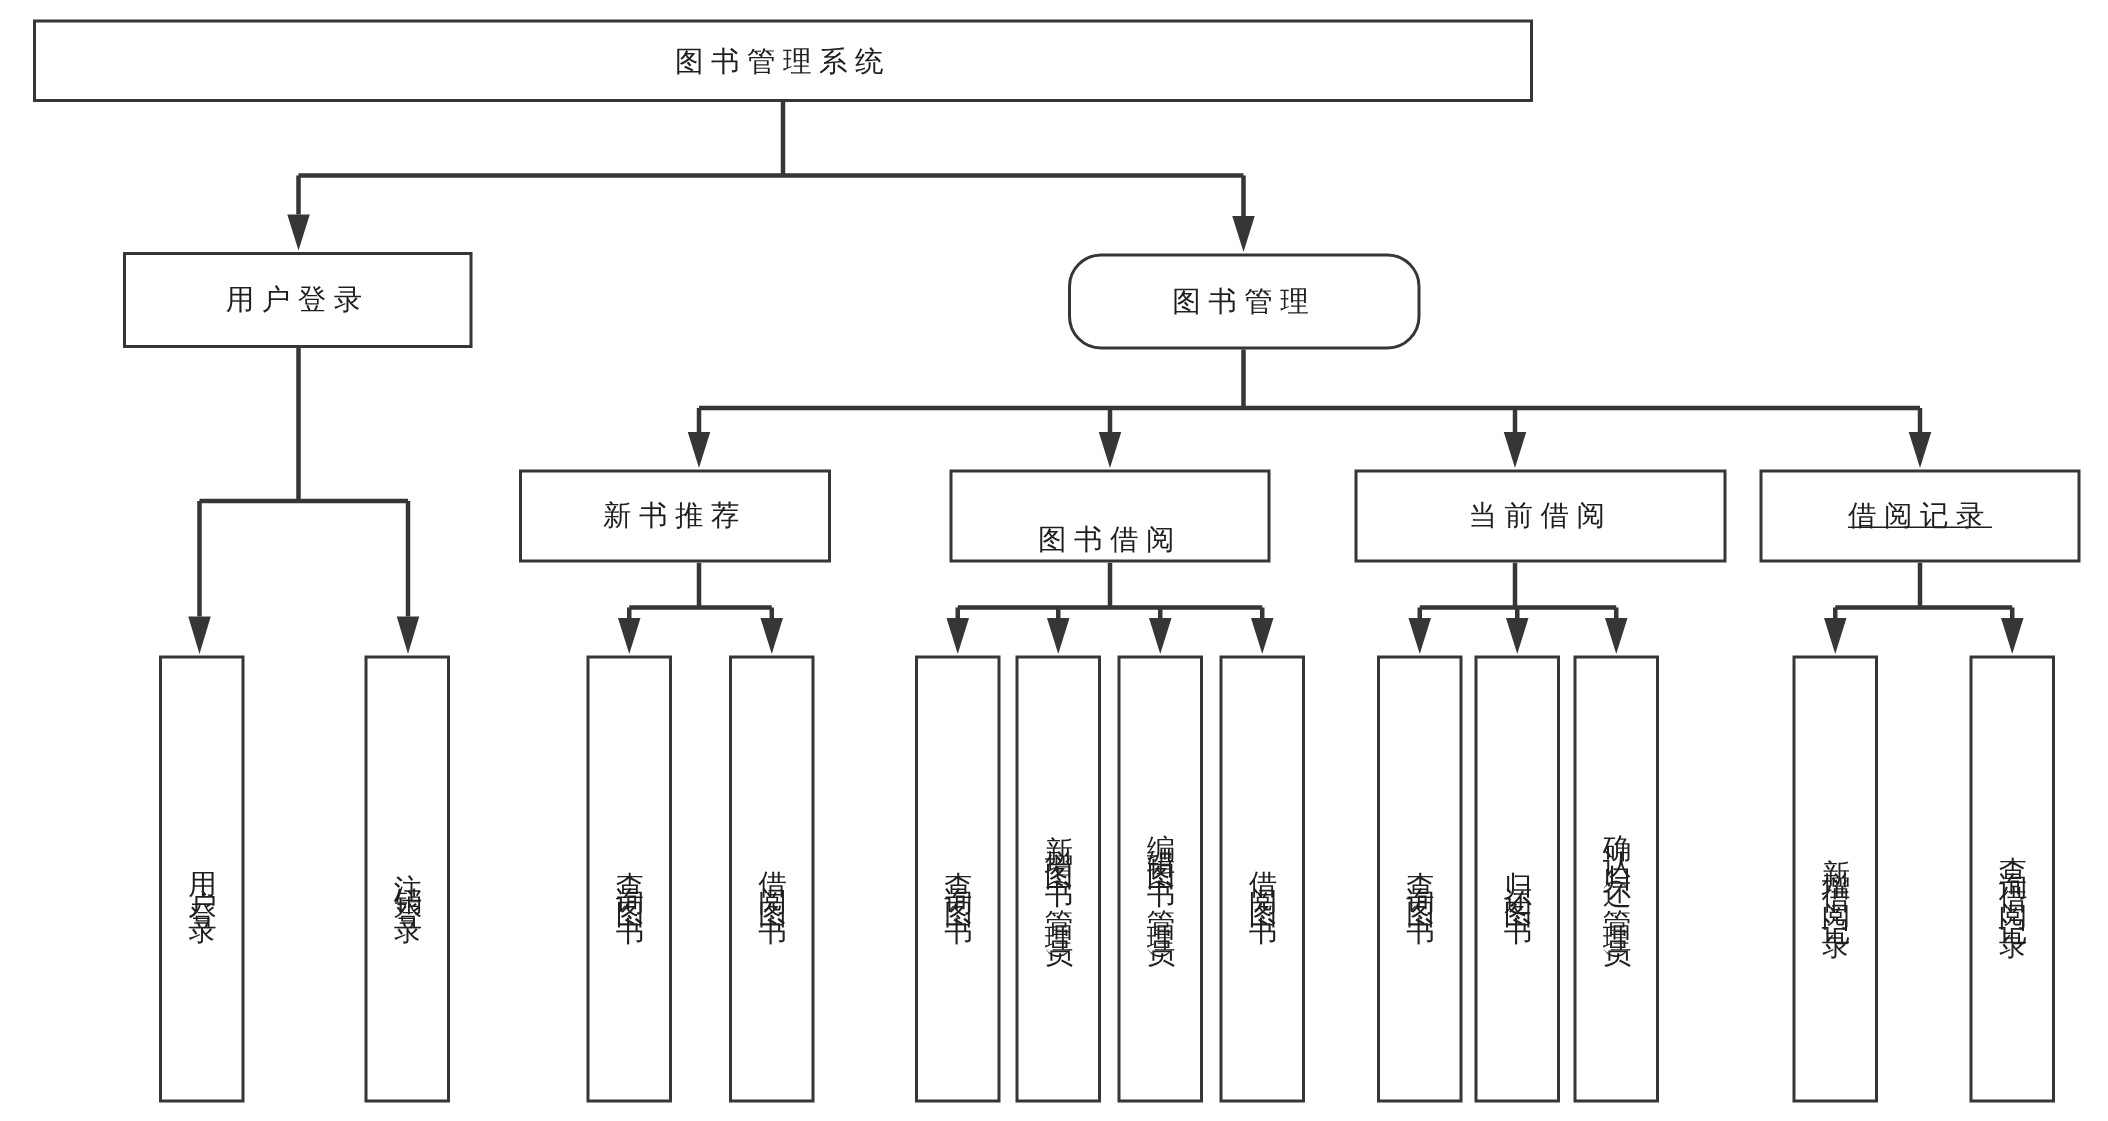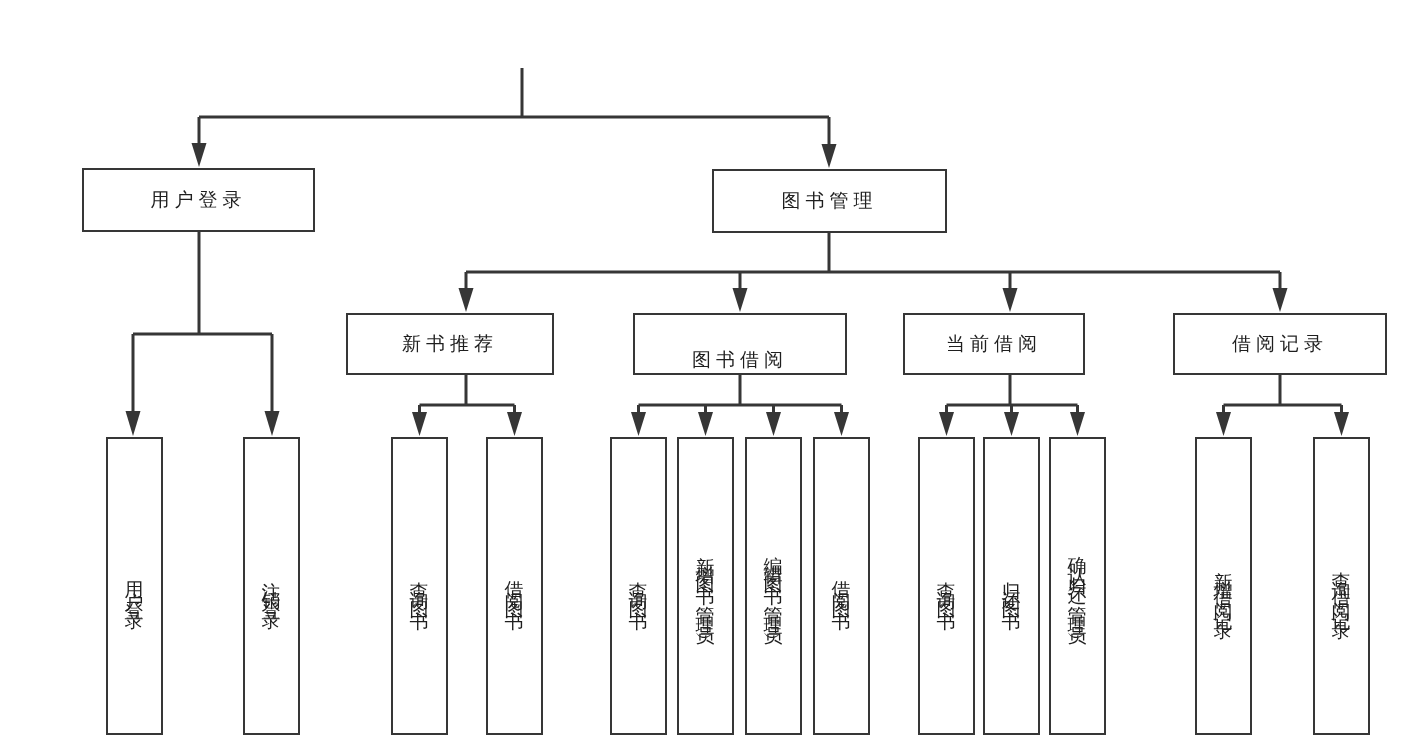--- a/index.html
+++ b/index.html
@@ -99,38 +99,41 @@
       <polygon points="1004,412 1019,412 1011.5,436"></polygon>
       <polygon points="1070,412 1085,412 1077.5,436"></polygon>
     </g>
     <g>
       <path d="M1280,375 V405 M1223.5,405 H1341.5 M1223.5,405 V412 M1341.5,405 V412"></path>
       <polygon points="1216,412 1231,412 1223.5,436"></polygon>
       <polygon points="1334,412 1349,412 1341.5,436"></polygon>
     </g>
   </svg>
 
+  <div class="node" style="left:22px;top:13px;width:1000px;height:55px;">
+    <span>图书管理系统</span>
+  </div>
 
   <div class="node" style="left:82px;top:168px;width:233px;height:64px;">
     <span>用户登录</span>
   </div>
-  <div class="node" style="left:712px;top:169px;width:235px;height:64px;">
+  <div class="node" style="left:712px;top:169px;width:235px;height:64px;border-radius:22px;">
     <span>图书管理</span>
   </div>
 
   <div class="node" style="left:346px;top:313px;width:208px;height:62px;">
     <span>新书推荐</span>
   </div>
   <div class="node" style="left:633px;top:313px;width:214px;height:62px;align-items:flex-end;">
     <span>图书借阅</span>
   </div>
-  <div class="node" style="left:903px;top:313px;width:182px;height:62px;">
+  <div class="node" style="left:903px;top:313px;width:248px;height:62px;">
     <span>当前借阅</span>
   </div>
-  <div class="node" style="left:1173px;top:313px;width:214px;height:62px;">
+  <div class="node" style="left:1173px;top:313px;width:214px;height:62px;text-decoration:underline;">
     <span>借阅记录</span>
   </div>
 
   <div class="leaf" style="left:106px;">
     <span class="vtext">用户登录</span>
   </div>
   <div class="leaf" style="left:243px;">
     <span class="vtext">注销登录</span>
   </div>
 

